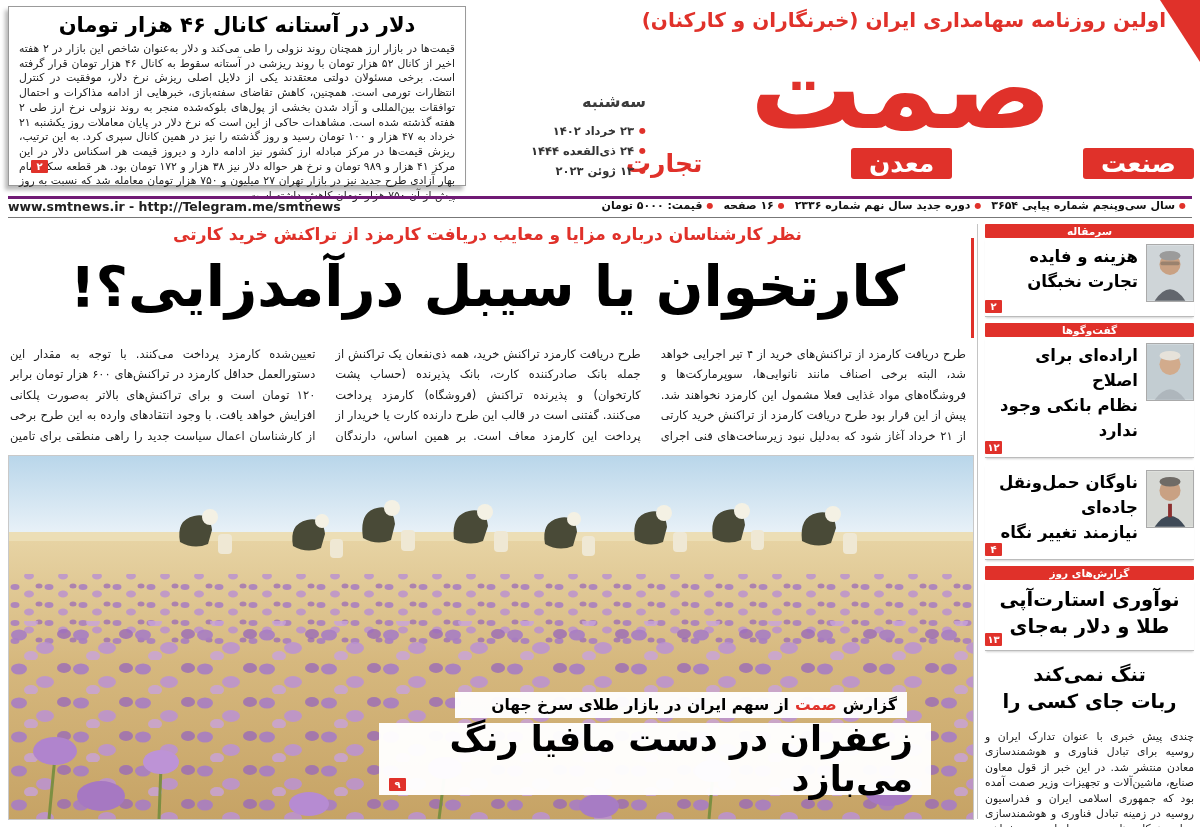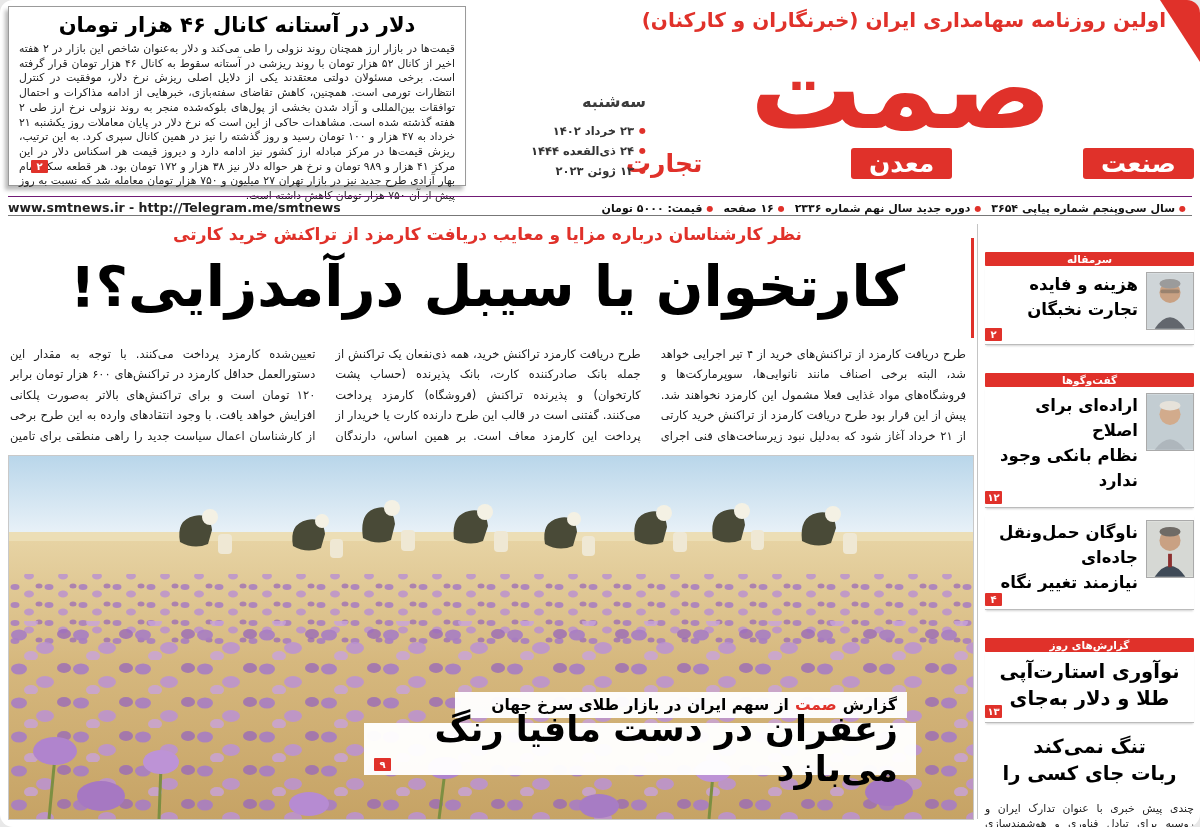--- a/index.html
+++ b/index.html
@@ -1,17 +1,17 @@
 <!DOCTYPE html>
 <html lang="fa"><head>
 <meta charset="utf-8">
 <style>
   html,body{margin:0;padding:0;background:#e8e8e8;}
   .page{position:relative;width:1200px;height:827px;background:#fff;overflow:hidden;
-        font-family:"DejaVu Sans","Liberation Sans",sans-serif;color:#111;border-radius:13px;}
+        font-family:"DejaVu Sans","Liberation Sans",sans-serif;color:#111;}
   .rtl{direction:rtl;unicode-bidi:embed;}
   .badge{display:inline-block;background:#e0312a;color:#fff;font-size:10px;font-weight:bold;
          line-height:13px;min-width:13px;text-align:center;padding:0 2px;border-radius:1px;}
 
   
   .dollar-box{position:absolute;left:8px;top:6px;width:458px;height:180px;background:#fff;
               border:1px solid #9a9a9a;box-shadow:-3px 4px 4px rgba(0,0,0,.28);padding:6px 10px;box-sizing:border-box;}
   .dollar-box h2{margin:0 0 5px;font-size:21px;font-weight:bold;text-align:center;color:#000;}
   .dollar-box .body{font-size:10.8px;line-height:14.7px;text-align:justify;color:#1c1c1c;}
   .dollar-box .badge{position:absolute;left:22px;bottom:12px;}
@@ -26,62 +26,62 @@
                justify-content:space-between;align-items:center;}
   .chip{font-size:25px;font-weight:bold;padding:1px 18px;}
   .chip.filled{background:#e0312a;color:#fff;border-radius:3px;}
   .chip.outline{color:#e0312a;background:#fff;}
   .dateblock{position:absolute;left:520px;top:92px;width:126px;text-align:right;}
   .weekday{font-size:16px;font-weight:bold;color:#3c3c3c;margin-bottom:10px;}
   .dateline{font-size:11.5px;font-weight:bold;color:#333;line-height:19px;}
   .dateline::before{content:"●";color:#e0312a;font-size:8px;vertical-align:2px;margin-left:5px;}
 
   
-  .infobar{position:absolute;left:8px;right:8px;top:196px;height:18px;border-top:1px solid #701a75;
-           border-bottom:1px solid #777;display:flex;justify-content:space-between;align-items:flex-end;}
+  .infobar{position:absolute;left:8px;right:8px;top:196px;height:18px;border-top:3px solid #701a75;
+           border-bottom:1px solid #777;display:flex;justify-content:space-between;align-items:flex-start;}
   .infobar .urls{font-size:12.5px;font-weight:bold;color:#222;direction:ltr;}
   .infobar .issue{font-size:11px;font-weight:bold;color:#111;}
   .issue span::before{content:"●";color:#e0312a;font-size:8px;vertical-align:1px;margin-left:4px;margin-right:6px;}
 
   
   .kicker{position:absolute;left:0;top:224px;width:975px;text-align:center;font-size:17px;
           font-weight:bold;color:#e0312a;}
   .headline{position:absolute;left:0;top:243px;width:975px;text-align:center;font-size:56px;
             font-weight:900;color:#000;letter-spacing:-1px;margin-top:11px;}
   .lead-cols{position:absolute;left:10px;top:344px;width:956px;height:104px;display:flex;
              flex-direction:row;gap:20px;direction:rtl;}
   .lead-cols .col{flex:1;font-size:11.5px;line-height:20.4px;text-align:justify;color:#1c1c1c;overflow:hidden;}
   .red-rule{position:absolute;left:971px;top:238px;width:3px;height:100px;background:#e0312a;}
   .v-divider{position:absolute;left:977px;top:224px;bottom:8px;width:1px;background:#c4c4c4;}
 
   
   .sidebar{position:absolute;left:985px;right:6px;top:224px;}
   .secbar{background:#e0312a;color:#fff;font-size:10.5px;font-weight:bold;text-align:center;
-          height:14px;line-height:14px;border-radius:1px;margin-top:28px;}
+          height:14px;line-height:14px;border-radius:1px;}
   .side-item{position:relative;display:flex;flex-direction:row-reverse;gap:8px;padding:6px 0 14px;
              border-bottom:1px solid #bbb;box-shadow:0 2px 2px -1px rgba(0,0,0,.18);margin-bottom:6px;}
   .side-item .txt{flex:1;text-align:right;font-size:16.5px;font-weight:bold;line-height:25px;color:#000;direction:rtl;}
   .side-item .badge{position:absolute;left:0;bottom:3px;}
   .portrait{width:48px;height:58px;flex:0 0 48px;border:1px solid #aaa;box-sizing:border-box;}
   .report-title{position:relative;text-align:center;font-size:19.5px;font-weight:bold;line-height:27px;
                 color:#000;direction:rtl;padding:6px 0 10px;}
   .report-title.sep{border-bottom:1px solid #bbb;box-shadow:0 2px 2px -1px rgba(0,0,0,.18);margin-bottom:4px;}
   .report-title .badge{position:absolute;left:0;bottom:4px;}
   .side-body{position:relative;font-size:10.8px;line-height:15.4px;text-align:justify;color:#1c1c1c;
              direction:rtl;padding-top:4px;}
 
   
   .photo{position:absolute;left:8px;top:455px;width:966px;height:365px;border:1px solid #c9c9c9;
          box-sizing:border-box;overflow:hidden;}
   .photo svg{display:block;}
   .photo-kicker{position:absolute;right:66px;top:236px;width:452px;height:26px;background:rgba(255,255,255,.96);
                 display:flex;align-items:center;justify-content:flex-start;direction:rtl;padding:0 10px;
                 box-sizing:border-box;font-size:15.5px;font-weight:bold;color:#000;gap:6px;}
   .photo-kicker .mini-logo{color:#e0312a;font-weight:900;}
-  .photo-band{position:absolute;right:57px;top:267px;width:552px;height:52px;background:rgba(255,255,255,.97);
+  .photo-band{position:absolute;right:42px;top:267px;width:552px;height:72px;background:rgba(255,255,255,.97);
               direction:rtl;display:flex;align-items:center;justify-content:flex-start;padding:0 18px;
               box-sizing:border-box;}
   .photo-band .big{font-size:35px;font-weight:900;color:#000;letter-spacing:-.5px;}
   .photo-band .badge{position:absolute;left:10px;bottom:4px;}
 </style>
 </head>
 <body>
 
 <div class="page">
 

